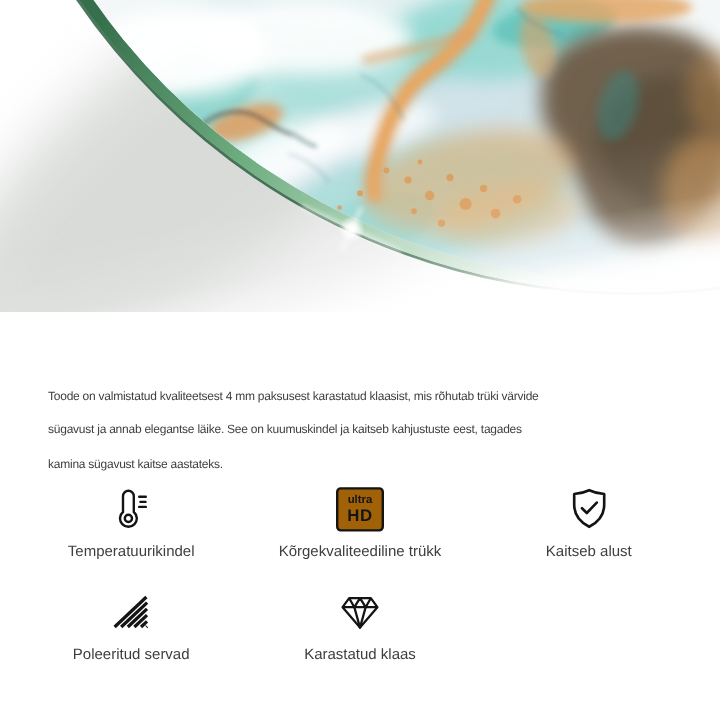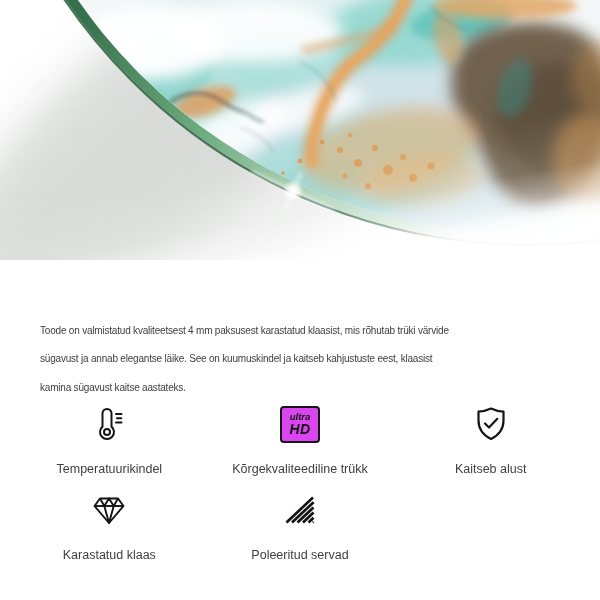--- a/index.html
+++ b/index.html
@@ -18,25 +18,25 @@
   .desc .line{
     display:block;white-space:nowrap;font-size:10px;line-height:28.3px;
     letter-spacing:-0.2px;
   }
   .features{
     position:absolute;left:14px;top:400px;width:572px;
     display:grid;grid-template-columns:repeat(3,1fr);grid-auto-rows:86px;
   }
   .feature{display:flex;flex-direction:column;align-items:center;}
   .icon-wrap{height:48px;display:flex;align-items:center;justify-content:center;}
-  .feature-label{margin-top:13px;font-size:12.5px;line-height:16px;color:#3e3e3e;text-align:center;}
+  .feature-label{margin-top:3px;font-size:12.5px;line-height:16px;color:#3e3e3e;text-align:center;}
   .uhd-box{
     width:36px;height:33px;border:2.4px solid #141414;border-radius:4px;
     display:flex;flex-direction:column;align-items:center;justify-content:center;
-    line-height:1;color:#141414;background:#d946ef;font-style:italic;
+    line-height:1;color:#141414;background:#a16207;
   }
   .uhd-top{font-size:9.5px;font-weight:700;margin-bottom:1px;}
   .uhd-bottom{font-size:14px;font-weight:800;letter-spacing:.4px;}
   .ficon{stroke:#141414;fill:none;}
 </style>
 </head>
 <body>
 
 <div class="page">
 
@@ -155,21 +155,21 @@
         <line x1="285" y1="209" x2="301" y2="173" stroke="#ffffff" stroke-width="2" stroke-linecap="round" opacity=".85" filter="url(#b2)"></line>
         <circle cx="293" cy="191" r="11" fill="url(#glowG)"></circle>
         <circle cx="293" cy="191" r="2.2" fill="#ffffff"></circle>
       </g>
     </svg>
   </div>
 
 
   <div class="desc">
     <span class="line">Toode on valmistatud kvaliteetsest 4 mm paksusest karastatud klaasist, mis rõhutab trüki värvide</span>
-    <span class="line">sügavust ja annab elegantse läike. See on kuumuskindel ja kaitseb kahjustuste eest, klaasist</span>
+    <span class="line">sügavust ja annab elegantse läike. See on kuumuskindel ja kaitseb kahjustuste eest, tagades</span>
     <span class="line">kamina sügavust kaitse aastateks.</span>
   </div>
 
   <div class="features">
 
     <div class="feature">
       <div class="icon-wrap">
         <svg width="40" height="40" viewBox="0 0 40 40" class="ficon" stroke-width="2" stroke-linecap="round">
           <path d="M13.5 22.64 L13.5 9.5 A4.5 4.5 0 0 1 22.5 9.5 L22.5 22.64 A7 7 0 1 1 13.5 22.64 Z"></path>
           <circle cx="18" cy="28" r="3"></circle>
@@ -190,43 +190,43 @@
     </div>
 
     <div class="feature">
       <div class="icon-wrap">
         <svg width="40" height="40" viewBox="0 0 40 40" class="ficon" stroke-width="2.2" stroke-linecap="round" stroke-linejoin="round">
           <path d="M20 4.5 C 23.8 6.3 27.8 7.3 32.5 7.7 L32.5 16.5 C32.5 25.5 28 31 20 35 C12 31 7.5 25.5 7.5 16.5 L7.5 7.7 C12.2 7.3 16.2 6.3 20 4.5 Z"></path>
           <path d="M14 19.5 L18 23.5 L26.3 14.8"></path>
         </svg>
       </div>
       <div class="feature-label">Kaitseb alust</div>
-    </div>
-
-    <div class="feature">
-      <div class="icon-wrap">
-        <svg width="40" height="40" viewBox="0 0 40 40" class="ficon" stroke-width="1.9" stroke-linejoin="round">
-          <path d="M11 8.5 L29 8.5 L34.5 16 L20 33 L5.5 16 Z"></path>
-          <path d="M5.5 16 L34.5 16"></path>
-          <path d="M11 8.5 L15.3 16 L20 8.5 L24.7 16 L29 8.5"></path>
-          <path d="M15.3 16 L20 33 L24.7 16"></path>
-        </svg>
-      </div>
-      <div class="feature-label">Karastatud klaas</div>
     </div>
 
     <div class="feature">
       <div class="icon-wrap">
         <svg width="40" height="40" viewBox="0 0 40 40" class="ficon" stroke-width="2.7">
           <path d="M6.5 32.5 L33 7.5"></path>
           <path d="M12 32.5 L33.6 12.2"></path>
           <path d="M17.5 32.5 L33.5 17.4"></path>
           <path d="M23 32.5 L33.5 22.6"></path>
           <path d="M28.5 32.5 L33.5 27.8"></path>
           <path d="M32.9 32.5 L33.5 31.9"></path>
         </svg>
       </div>
       <div class="feature-label">Poleeritud servad</div>
     </div>
 
+    <div class="feature">
+      <div class="icon-wrap">
+        <svg width="40" height="40" viewBox="0 0 40 40" class="ficon" stroke-width="1.9" stroke-linejoin="round">
+          <path d="M11 8.5 L29 8.5 L34.5 16 L20 33 L5.5 16 Z"></path>
+          <path d="M5.5 16 L34.5 16"></path>
+          <path d="M11 8.5 L15.3 16 L20 8.5 L24.7 16 L29 8.5"></path>
+          <path d="M15.3 16 L20 33 L24.7 16"></path>
+        </svg>
+      </div>
+      <div class="feature-label">Karastatud klaas</div>
+    </div>
+
 
   </div>
 </div>
 
 </body></html>

